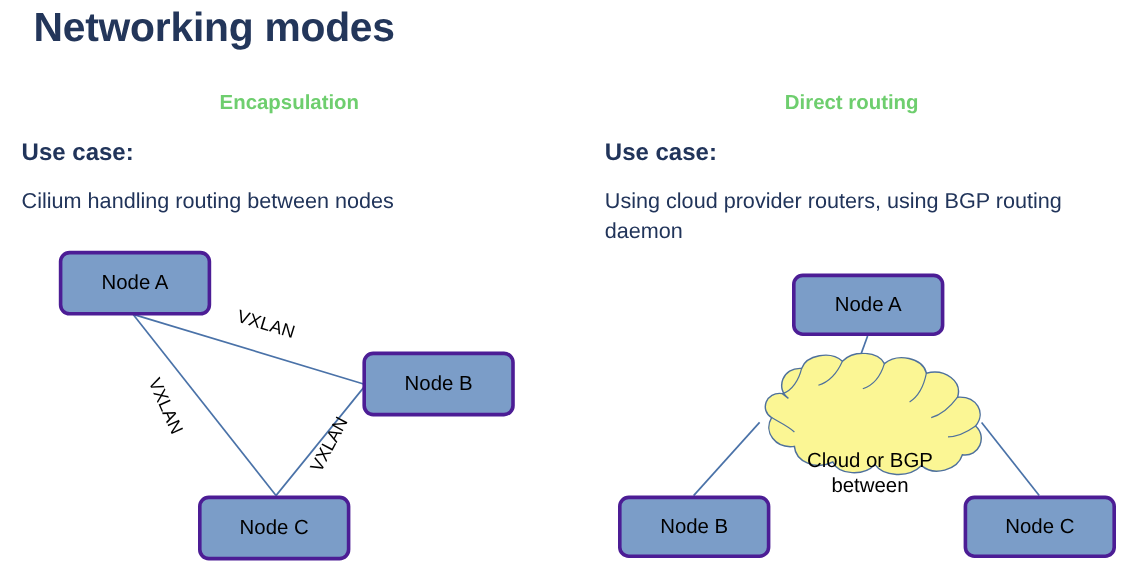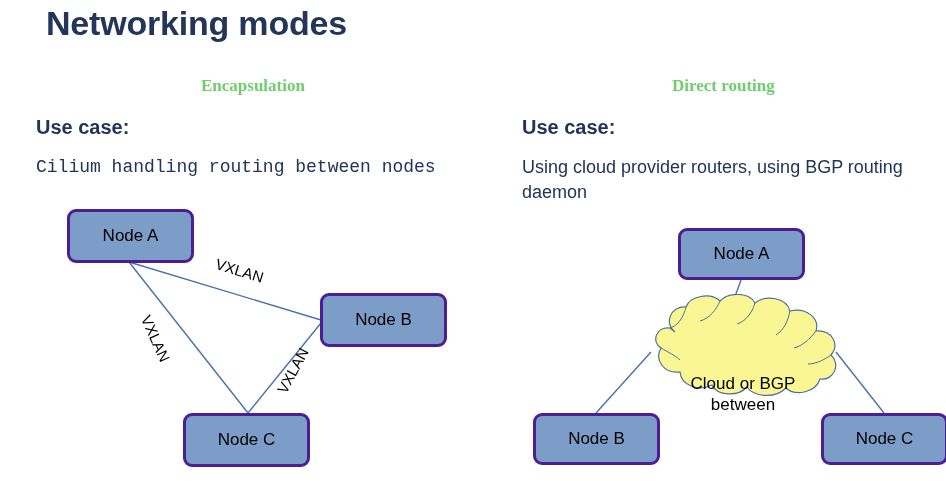--- a/index.html
+++ b/index.html
@@ -11,21 +11,21 @@
   body {
     width: 946px;
     height: 481px;
     position: relative;
     overflow: hidden;
     font-family: "Liberation Sans", sans-serif;
     color: #1f3057;
   }
   .slide {
     position: absolute;
-    left: 18px; top: 0;
+    left: 0; top: 0;
     width: 874px;
     height: 481px;
   }
 
   
   #slide-title {
     position: absolute;
     left: 28px;
     top: 4px;
     font-size: 34px;
@@ -34,21 +34,20 @@
     color: #23365a;
     white-space: nowrap;
   }
 
   .col-heading {
     position: absolute;
     font-size: 17px;
     font-weight: bold;
     color: #6ece6e;
     white-space: nowrap;
-    font-family: Liberation Serif, serif;
   }
   #heading-encapsulation { left: 183px; top: 76px; }
   #heading-direct-routing { left: 654px; top: 76px; }
 
   .usecase-label {
     position: absolute;
     font-size: 20px;
     font-weight: bold;
     color: #21345a;
     white-space: nowrap;
@@ -56,21 +55,21 @@
   #usecase-label-left  { left: 18px;  top: 116px; }
   #usecase-label-right { left: 504px; top: 116px; }
 
   .usecase-text {
     position: absolute;
     font-size: 18px;
     font-weight: normal;
     color: #21345a;
     line-height: 25px;
   }
-  #usecase-text-left  { left: 18px;  top: 155px; width: 470px; font-family: Liberation Mono, monospace; }
+  #usecase-text-left  { left: 18px;  top: 155px; width: 470px; }
   #usecase-text-right { left: 504px; top: 155px; width: 440px; }
 
   
   .diagram-svg {
     position: absolute;
     left: 0; top: 0;
     width: 946px;
     height: 481px;
     pointer-events: none;
   }

